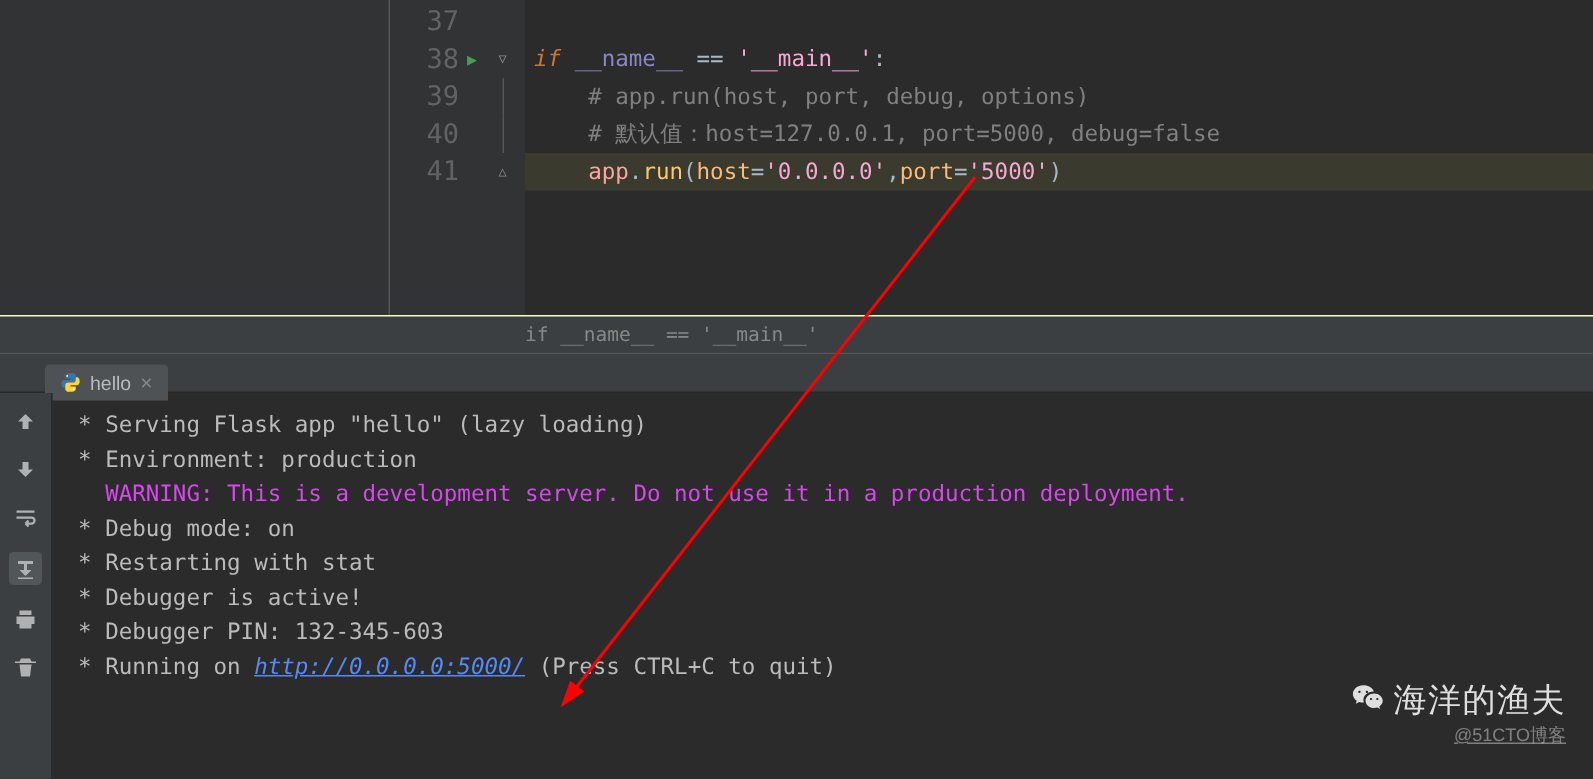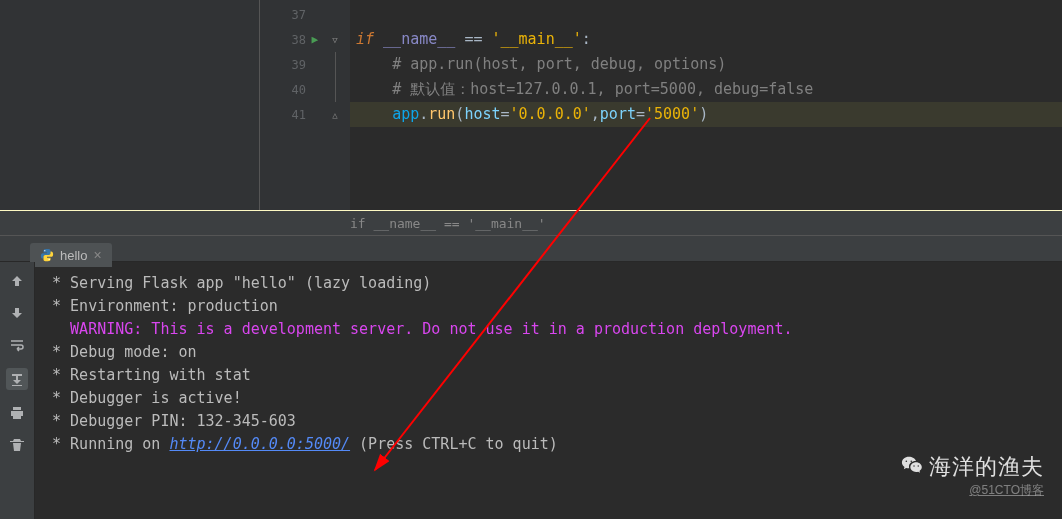--- a/index.html
+++ b/index.html
@@ -31,21 +31,21 @@
     .gutter-line {
       display: flex;
       align-items: center;
       justify-content: flex-end;
       height: 25px;
       padding-right: 8px;
       position: relative;
     }
     .line-num {
       color: #606366;
-      font-size: 12px;
+      font-size: 18px;
       padding-right: 6px;
     }
     .run-icon {
       color: #499c54;
       font-size: 11px;
       position: absolute;
       right: 2px;
     }
     .fold-area {
       width: 30px;
@@ -77,24 +77,24 @@
       height: 25px;
       line-height: 25px;
       white-space: pre;
       padding-left: 6px;
     }
     .highlighted-line {
       background: #3a3a2e;
     }
     .kw { color: #cc7832; font-style: italic; }
     .builtin { color: #8888c6; }
-    .str { color: #eab308; }
+    .str { color: #f9a8d4; }
     .comment { color: #808080; }
-    .param { color: #7dd3fc; }
-    .ident { color: #0ea5e9; }
+    .param { color: #fdba74; }
+    .ident { color: #fca5a5; }
     .dot { color: #a9b7c6; }
     .paren { color: #a9b7c6; }
     .op { color: #a9b7c6; }
     .func { color: #ffc66d; text-align: right; }
 
     .breadcrumb {
       height: 25px;
       background: #3c3f41;
       border-top: 1px solid #fef9c3;
       color: #888;

